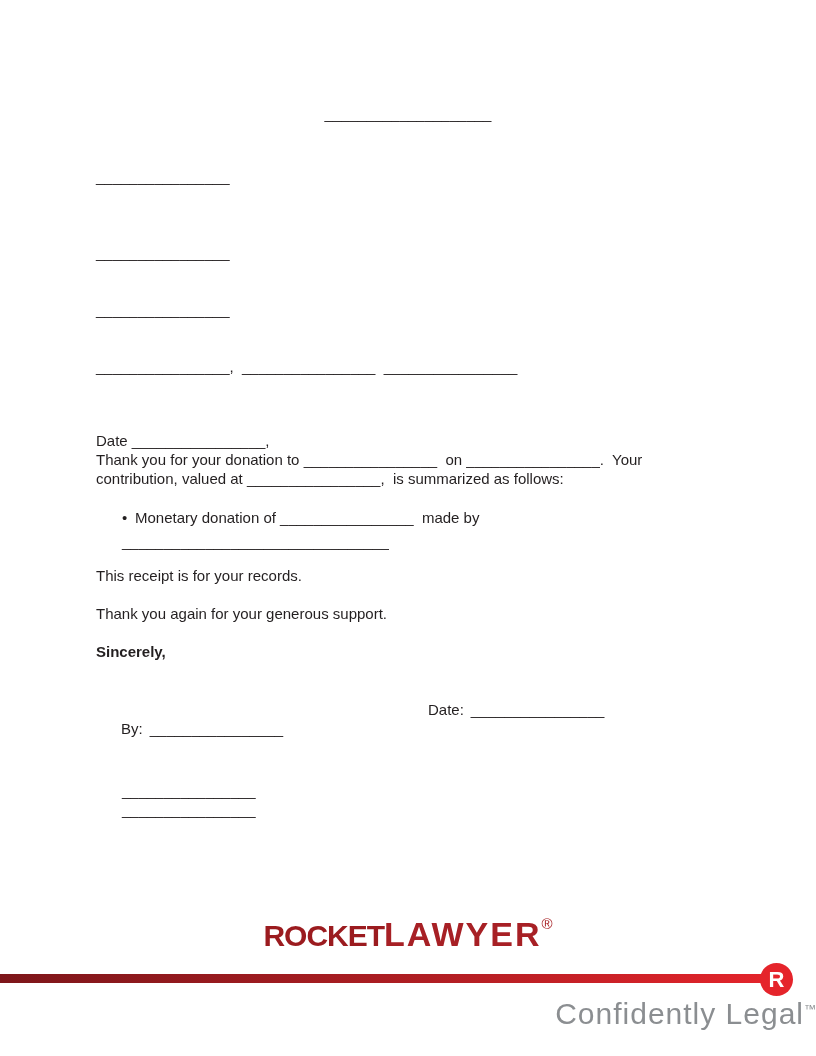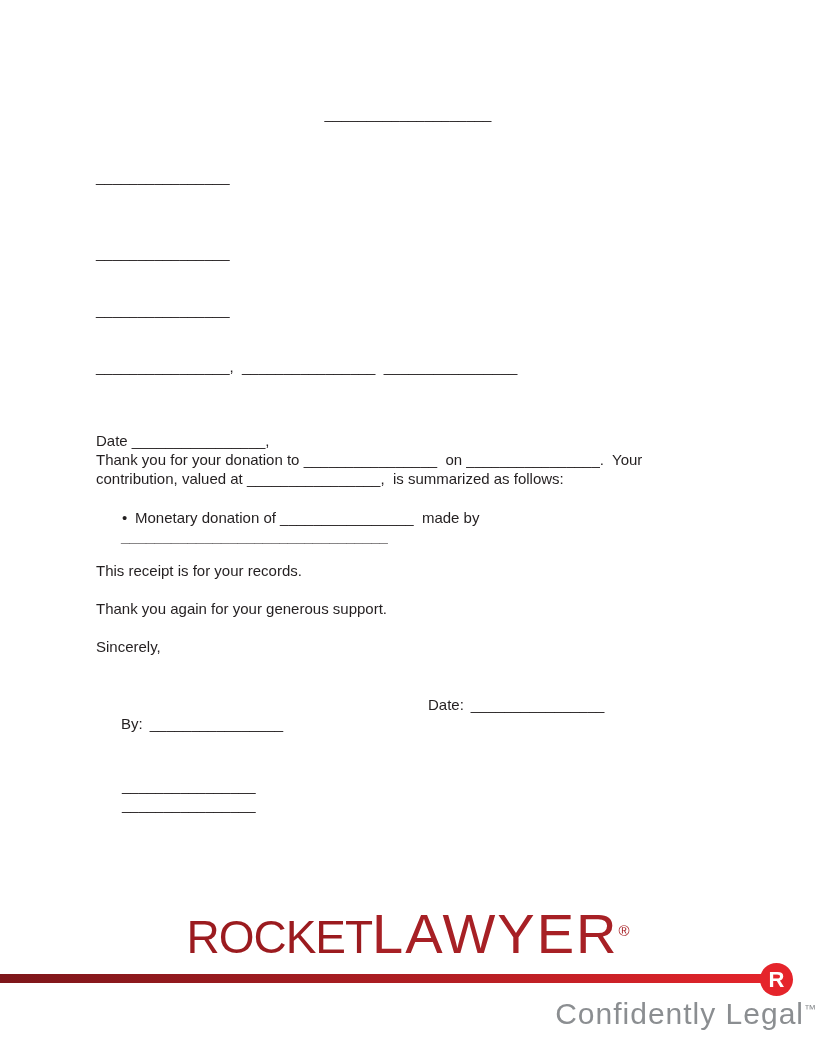--- a/index.html
+++ b/index.html
@@ -37,49 +37,49 @@
   }
   .content div, .content span { white-space: pre-wrap; }
 
   .doc-title   { margin-top: 104px; text-align: center; }
   .addr-1      { margin-top: 44px; }
   .addr-group  { margin-top: 19px; }
   .salutation  { margin-top: 17px; }
   .para        { }
   .bullet-row  { margin-top: 20px; margin-left: 26px; display: flex; }
   .bullet-marker { width: 13px; flex: 0 0 13px; }
-  .continuation { margin-left: 26px; font-style: italic; }
+  .continuation { margin-top: 5px; margin-left: 26px; }
   .receipt     { margin-top: 15px; }
   .thanks      { margin-top: 19px; }
-  .closing     { margin-top: 19px; }
+  .closing     { margin-top: 19px; font-weight: bold; }
   .sig-row     { margin-top: 39px; position: relative; }
   .by-line     { margin-left: 7px; }
   .date-group  { position: absolute; left: 332px; top: 0; }
   .date-line   { margin-left: 7px; }
   .sig-extra   { margin-left: 26px; }
   .sig-extra-1 { margin-top: 5px; }
 
   .footer-logo {
     position: absolute;
     top: 911px;
     left: 0;
     width: 100%;
     text-align: center;
     line-height: 46px;
     white-space: nowrap;
   }
   .brand-rocket {
-    font-size: 46px;
-    font-weight: 400;
+    font-size: 30px;
+    font-weight: 700;
     letter-spacing: -1px;
     color: var(--brand-dark-red);
   }
   .brand-lawyer {
-    font-size: 56px;
-    font-weight: 400;
+    font-size: 34px;
+    font-weight: 700;
     letter-spacing: 2px;
     color: var(--brand-red);
   }
   .brand-reg {
     display: inline-block;
     font-size: 15px;
     color: var(--brand-red);
     transform: translateY(-17px);
   }
   .brand-rule {

